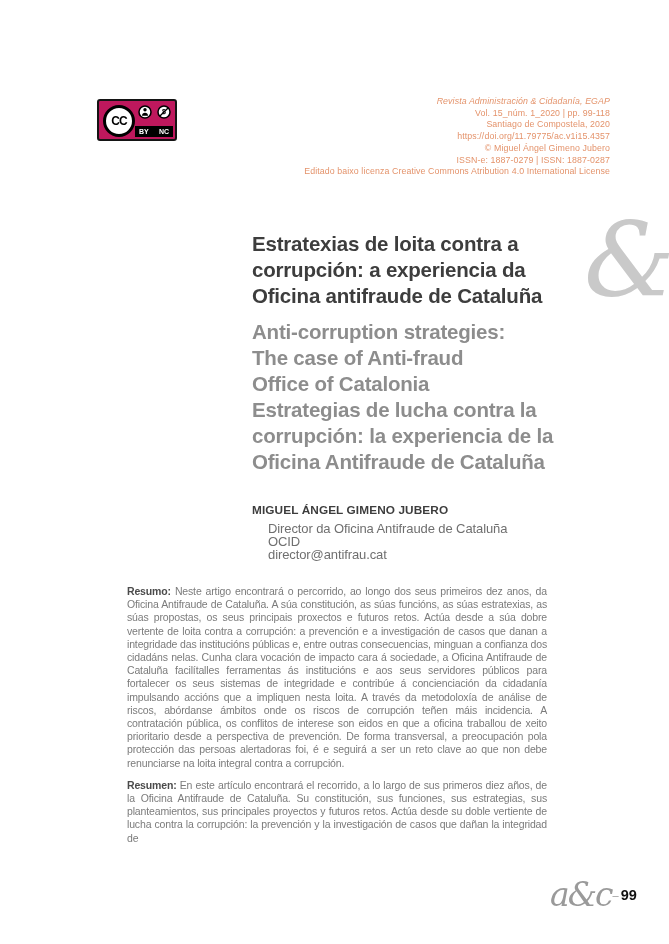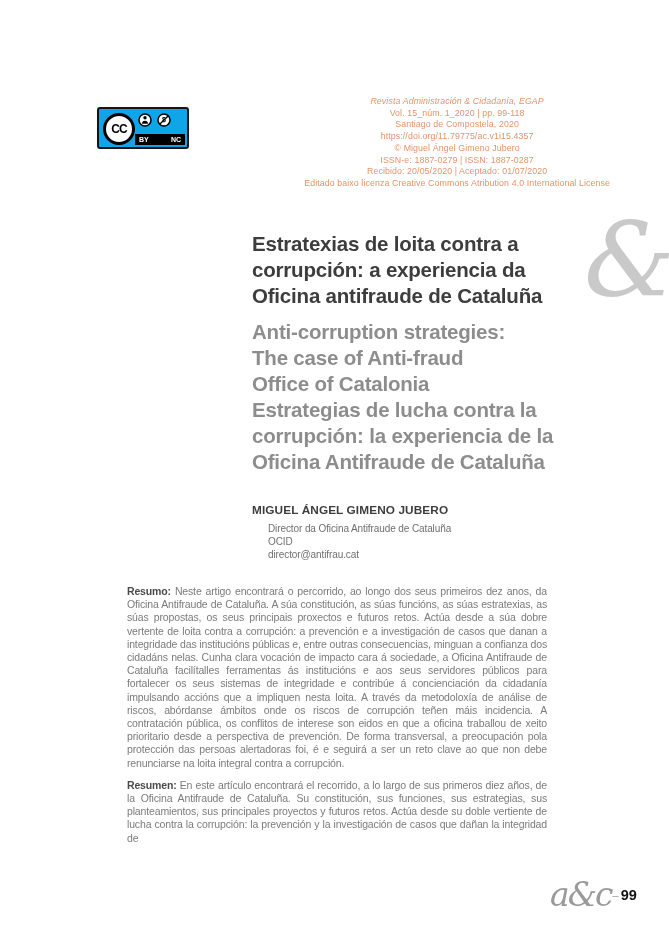--- a/index.html
+++ b/index.html
@@ -4,41 +4,41 @@
 <style>
   html,body{margin:0;padding:0;background:#e9e9e9;}
   .page{
     position:relative;width:669px;height:944px;background:#ffffff;
     margin:0 auto;overflow:hidden;
     font-family:"Liberation Sans",sans-serif;
   }
 
   
   .cc-badge{
-    position:absolute;left:97px;top:99px;width:92px;height:42px;
-    background:#0ea5e9;border:2px solid #141414;border-radius:3px;
-    display:block;box-sizing:border-box;text-decoration:none;margin-top:8px;
+    position:absolute;left:97px;top:99px;width:80px;height:42px;
+    background:#be185d;border:2px solid #141414;border-radius:3px;
+    display:block;box-sizing:border-box;text-decoration:none;
   }
   .cc-circle{
     position:absolute;left:4px;top:4px;width:26px;height:26px;border-radius:50%;
     border:3px solid #000;background:#fff;color:#000;
     display:flex;align-items:center;justify-content:center;
     font-size:12px;font-weight:bold;letter-spacing:-1px;
   }
   .cc-icons{position:absolute;left:39px;top:4px;display:flex;gap:5px;}
   .cc-icons svg{width:14px;height:14px;display:block;}
   .cc-strip{
     position:absolute;left:36px;right:2px;bottom:2px;height:11px;background:#000;
     display:flex;justify-content:space-between;align-items:center;padding:0 4px;
     color:#fff;font-size:7px;font-weight:bold;
   }
 
   
   .journal-header{
-    position:absolute;top:96px;right:59px;text-align:center;
+    position:absolute;top:96px;right:59px;text-align:right;
     color:#e4936b;font-size:8.8px;line-height:11.7px;letter-spacing:0.1px;
   }
   .journal-header .hline{white-space:nowrap;}
   .journal-header .hline.italic{font-style:italic;}
 
   
   .titles{position:absolute;left:252px;top:231px;width:365px;}
   .title{white-space:pre-line;font-weight:bold;font-size:20.5px;line-height:26px;margin:0 0 10px 0;letter-spacing:-0.2px;}
   .title.gl{color:#3d3d3d;}
   .title.es,.title.en{color:#8d8d8d;}
@@ -47,21 +47,21 @@
   
   .ampersand{
     position:absolute;left:584px;top:210px;
     font-family:"DejaVu Serif",serif;font-style:italic;
     font-size:102px;line-height:1;color:#c9c9c9;user-select:none;
   }
 
   
   .author{position:absolute;left:252px;top:503px;}
   .author-name{font-weight:bold;font-size:11.8px;color:#3d3d3d;margin:0 0 5px 0;letter-spacing:0.1px;}
-  .author-line{font-size:10px;line-height:13px;color:#6f6f6f;letter-spacing:-0.1px;padding-left:16px;}
+  .author-line{font-size:13px;line-height:13px;color:#6f6f6f;letter-spacing:-0.1px;padding-left:16px;}
   .author-line a{color:#6f6f6f;text-decoration:none;}
 
   
   .abstract{
     position:absolute;left:127px;top:585px;width:420px;
     font-size:10.5px;line-height:13.2px;color:#7b7b7b;
     text-align:justify;letter-spacing:-0.15px;
   }
   .abstract p{margin:0 0 9px 0;}
   .abstract .lbl{font-weight:bold;color:#4b4b4b;}
@@ -100,21 +100,20 @@
     </span>
   </a>
 
   <div class="journal-header">
     <div class="hline italic">Revista Administración &amp; Cidadanía, EGAP</div>
     <div class="hline">Vol. 15_núm. 1_2020 | pp. 99-118</div>
     <div class="hline">Santiago de Compostela, 2020</div>
     <div class="hline">https://doi.org/11.79775/ac.v1i15.4357</div>
     <div class="hline">© Miguel Ángel Gimeno Jubero</div>
     <div class="hline">ISSN-e: 1887-0279 | ISSN: 1887-0287</div>
-    <div class="hline">Recibido: 20/05/2020 | Aceptado: 01/07/2020</div>
     <div class="hline">Editado baixo licenza Creative Commons Atribution 4.0 International License</div>
   </div>
 
   <div class="ampersand">&amp;</div>
 
   <div class="titles">
     <h1 class="title gl">Estratexias de loita contra a
 corrupción: a experiencia da
 Oficina antifraude de Cataluña</h1>
     <h2 class="title en">Anti-corruption strategies:

